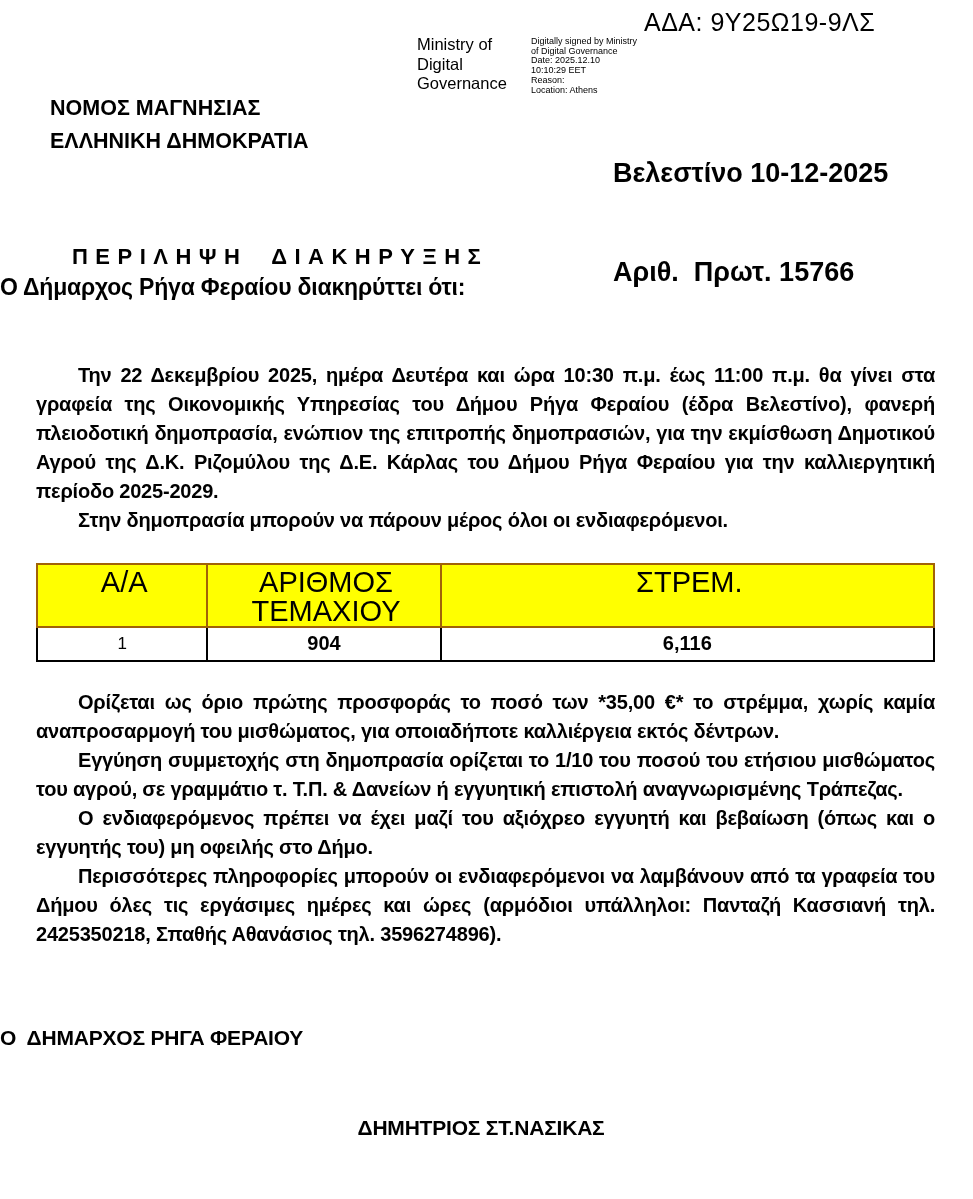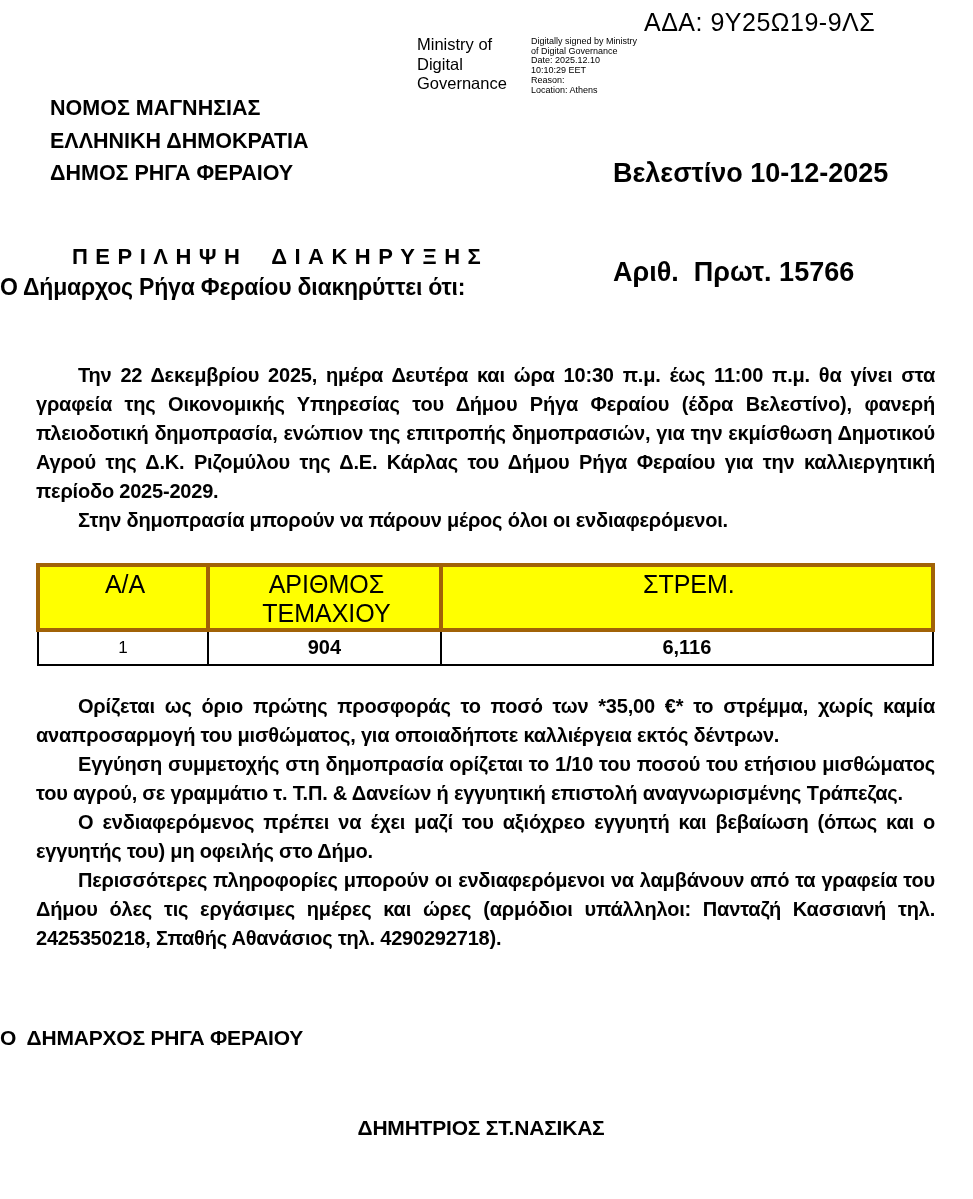--- a/index.html
+++ b/index.html
@@ -67,22 +67,22 @@
   }
   .docbody p { margin:0; text-align:justify; text-indent:42px; }
 
   
   table.land {
     width:100%; border-collapse:collapse;
     margin:28px 0 26px 0;
     letter-spacing:0; text-indent:0;
   }
   table.land th {
-    border:4px solid #a16207;
-    font-weight:400; font-size:25px; line-height:29px;
+    border:2px solid #a16207;
+    font-weight:400; font-size:29px; line-height:29px;
     vertical-align:top; text-align:center;
     padding:3px 0 0 4px; height:55px;
   }
   table.land td {
     border:2px solid #000000;
     text-align:center; padding:1px 0 2px 0;
   }
   .col-aa { width:19%; }
   .col-parcel { width:26%; }
   .col-strem { width:55%; }
@@ -114,21 +114,20 @@
     <div>of Digital Governance</div>
     <div>Date: 2025.12.10</div>
     <div>10:10:29 EET</div>
     <div>Reason:</div>
     <div>Location: Athens</div>
   </div>
 
   <div class="letterhead">
     <div>ΝΟΜΟΣ ΜΑΓΝΗΣΙΑΣ</div>
     <div>ΕΛΛΗΝΙΚΗ ΔΗΜΟΚΡΑΤΙΑ</div>
-    <div>ΔΗΜΟΣ ΡΗΓΑ ΦΕΡΑΙΟΥ</div>
   </div>
 
   <div class="refblock">
     <div>Βελεστίνο 10-12-2025</div>
     <div>Αριθ.  Πρωτ. 15766</div>
   </div>
 
   <div class="titleblock">
     <div class="title-main">ΠΕΡΙΛΗΨΗ ΔΙΑΚΗΡΥΞΗΣ</div>
     <div class="title-sub">Ο Δήμαρχος Ρήγα Φεραίου διακηρύττει ότι:</div>
@@ -151,19 +150,19 @@
           <td class="cell-aa">1</td>
           <td class="cell-bold">904</td>
           <td class="cell-bold">6,116</td>
         </tr>
       </tbody>
     </table>
 
     <p>Ορίζεται ως όριο πρώτης προσφοράς το ποσό των *35,00 €* το στρέμμα, χωρίς καμία αναπροσαρμογή του μισθώματος, για οποιαδήποτε καλλιέργεια εκτός δέντρων.</p>
     <p>Εγγύηση συμμετοχής στη δημοπρασία ορίζεται το 1/10 του ποσού του ετήσιου μισθώματος του αγρού, σε γραμμάτιο τ. Τ.Π. &amp; Δανείων ή εγγυητική επιστολή αναγνωρισμένης Τράπεζας.</p>
     <p>Ο ενδιαφερόμενος πρέπει να έχει μαζί του αξιόχρεο εγγυητή και βεβαίωση (όπως και ο εγγυητής του) μη οφειλής στο Δήμο.</p>
-    <p>Περισσότερες πληροφορίες μπορούν οι ενδιαφερόμενοι να λαμβάνουν από τα γραφεία του Δήμου όλες τις εργάσιμες ημέρες και ώρες (αρμόδιοι υπάλληλοι: Πανταζή Κασσιανή τηλ. 2425350218, Σπαθής Αθανάσιος τηλ. 4290292718).</p>
+    <p>Περισσότερες πληροφορίες μπορούν οι ενδιαφερόμενοι να λαμβάνουν από τα γραφεία του Δήμου όλες τις εργάσιμες ημέρες και ώρες (αρμόδιοι υπάλληλοι: Πανταζή Κασσιανή τηλ. 2425350218, Σπαθής Αθανάσιος τηλ. 3596274896).</p>
   </div>
 
   <div class="sig-title">Ο  ΔΗΜΑΡΧΟΣ ΡΗΓΑ ΦΕΡΑΙΟΥ</div>
   <div class="sig-name">ΔΗΜΗΤΡΙΟΣ ΣΤ.ΝΑΣΙΚΑΣ</div>
 
 </div>
 
 </body></html>

